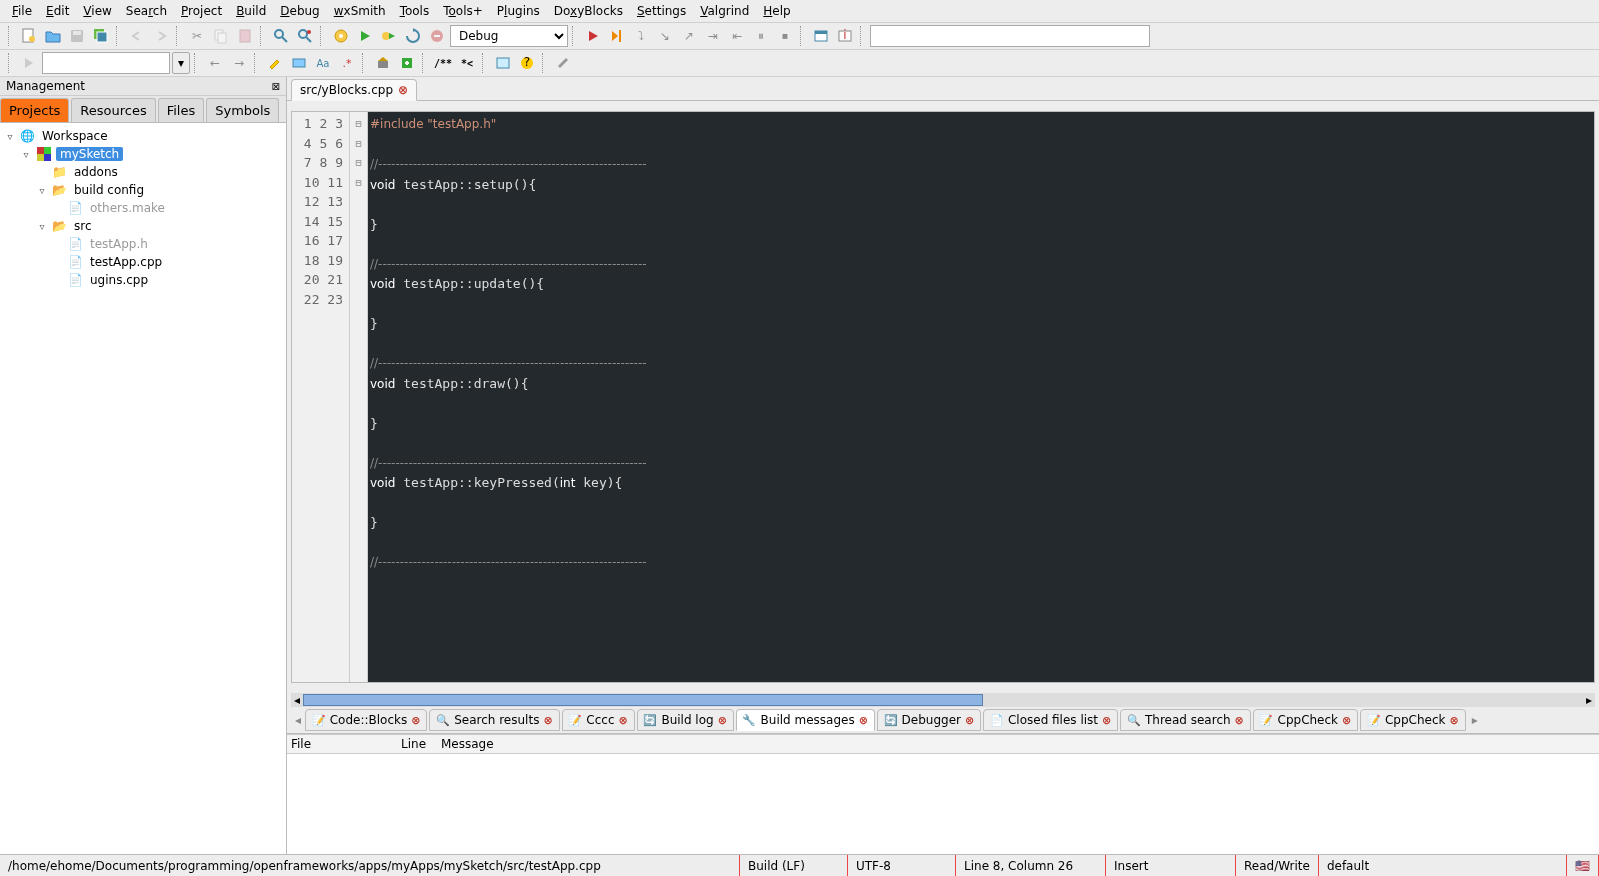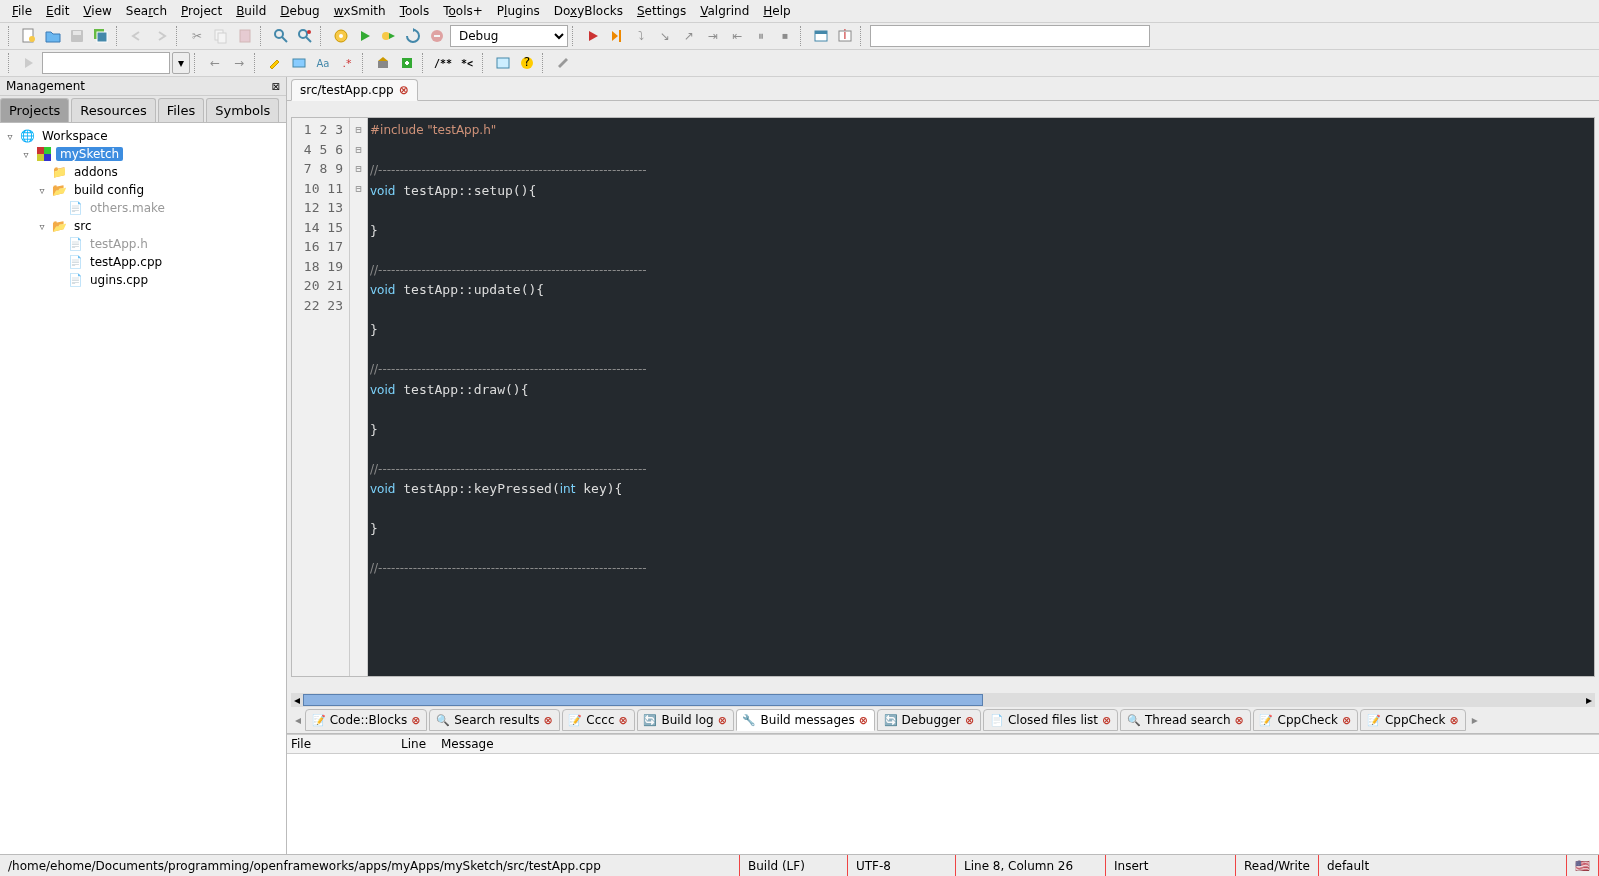--- a/index.html
+++ b/index.html
@@ -10,39 +10,39 @@
 .toolbar-row { display: flex; align-items: center; gap: 2px; padding: 2px 6px; background: #ededed; border-bottom: 1px solid #d0d0d0; }
 .tb-btn { width: 22px; height: 22px; display: flex; align-items: center; justify-content: center; border-radius: 2px; }
 .tb-sep { width: 6px; height: 20px; border-left: 1px dotted #999; margin: 0 2px; }
 .tb-select { height: 22px; border: 1px solid #aaa; background: #fff; padding: 0 4px; }
 .tb-input { height: 22px; border: 1px solid #aaa; background: #fff; padding: 0 4px; }
 .main-area { flex: 1; display: flex; min-height: 0; }
 .mgmt-panel { width: 287px; background: #ededed; border-right: 1px solid #bbb; display: flex; flex-direction: column; }
 .mgmt-title { padding: 2px 6px; font-size: 11px; background: #e6e6e6; border-bottom: 1px solid #ccc; display: flex; justify-content: space-between; align-items: center; text-align: right; }
 .mgmt-tabs { display: flex; flex-wrap: wrap; border-bottom: 1px solid #bbb; background: #e6e6e6; }
 .mgmt-tab { padding: 4px 8px; border: 1px solid #bbb; border-bottom: none; background: #ddd; margin-right: 2px; margin-top: 2px; border-radius: 3px 3px 0 0; cursor: default; font-size: 13px;}
-.mgmt-tab.active { background: #a3a3a3; }
+.mgmt-tab.active { background: #f97316; }
 .tree { flex: 1; background: #fff; padding: 4px; overflow: auto; font-size: 13px; }
 .tree-row { display: flex; align-items: center; gap: 4px; padding: 1px 0; white-space: nowrap; }
 .tree-exp { width: 12px; height: 12px; display: flex; align-items: center; justify-content: center; font-size: 10px; color: #555; cursor: pointer;}
 .tree-icon { width: 16px; height: 16px; display: flex; align-items: center; justify-content: center; font-size: 12px;}
 .tree-label { padding: 0 2px; }
 .tree-label.selected { background: #3d8de0; color: #fff; border-radius: 2px; padding: 0 4px;}
 .tree-label.dim { color: #999; }
 .editor-area { flex: 1; display: flex; flex-direction: column; background: #ededed; min-width: 0;}
 .editor-tabs { display: flex; padding: 2px 4px 0 4px; background: #ededed; border-bottom: 1px solid #bbb; }
 .editor-tab { display: flex; align-items: center; gap: 5px; padding: 3px 8px; background: #f8f8f8; border: 1px solid #bbb; border-bottom: 1px solid #f8f8f8; border-radius: 4px 4px 0 0; margin-bottom: -1px;}
 .editor-split { flex: 1; display: flex; flex-direction: column; min-height: 0; }
-.code-wrap { flex: 1; display: flex; background: #fff; border: 1px solid #bbb; margin: 16px 4px; overflow: hidden;}
+.code-wrap { flex: 1; display: flex; background: #fff; border: 1px solid #bbb; margin: 10px 4px; overflow: hidden;}
 .gutter { width: 58px; background: #f0f0f0; text-align: right; padding: 2px 6px 2px 0; font-family: "DejaVu Sans Mono", monospace; font-size: 13px; color: #666; line-height: 19.5px; border-right: 1px solid #ccc;}
 .fold-col { width: 18px; background: #f0f0f0; padding-top:2px; font-family: monospace; font-size: 10px; color: #888; line-height: 19.5px; text-align:center; border-right: 1px solid #ccc;}
 .code { flex: 1; background: #24292e; color: #ddd; font-family: "DejaVu Sans Mono", monospace; font-size: 13px; line-height: 19.5px; padding: 2px 0 2px 2px; overflow: auto; white-space: pre;}
 .code .c-pre { color: #ce9178; }
 .code .c-com { color: #8a8a8a; }
-.code .c-type{ color: #7dd3fc; }
+.code .c-type{ color: #ffffff; }
 .hscroll { height: 14px; background: #ddd; margin: 0 4px; display: flex; align-items:center;}
 .hscroll-thumb { height: 12px; background: #8eb4e3; border:1px solid #5a80af; }
 .logs-header { background: #7fa8d9; color: #fff; font-size: 11px; padding: 2px 6px; border-top: 1px solid #888; }
 .log-tabs { display: flex; align-items: center; background: #ededed; padding: 2px 4px; border-bottom: 1px solid #bbb; overflow:hidden;}
 .log-tab { display: flex; align-items: center; gap: 4px; padding: 3px 6px; border: 1px solid #bbb; background: #ededed; margin-right: 2px; border-radius: 4px 4px 0 0; white-space: nowrap; font-size: 12px;}
 .log-tab.active { background: #fff; border-bottom: 1px solid #fff; }
 .log-close { color: #c0392b; font-weight: bold; font-size: 11px;}
 .log-body { flex: 0 0 120px; background: #fff; border-top: 1px solid #ccc; }
 .log-cols { display: flex; background: #f3f3f3; border-bottom: 1px solid #ccc; font-family: monospace; font-size: 12px; padding: 2px 4px;}
 .log-cols span { padding: 0 12px 0 0;}
@@ -324,21 +324,21 @@
       <div class="tree-row" style="padding-left:64px">
         <span class="tree-icon">📄</span>
         <span class="tree-label">ugins.cpp</span>
       </div>
     </div>
   </div>
 
   <div class="editor-area">
     <div class="editor-tabs">
       <div class="editor-tab">
-        <span>src/testApp.cpp</span>
+        <span>src/yBlocks.cpp</span>
         <span style="color:#c0392b;font-weight:bold">⊗</span>
       </div>
     </div>
     <div class="editor-split">
       <div class="code-wrap">
         <div class="gutter" id="gutter">1
 2
 3
 4
 5

